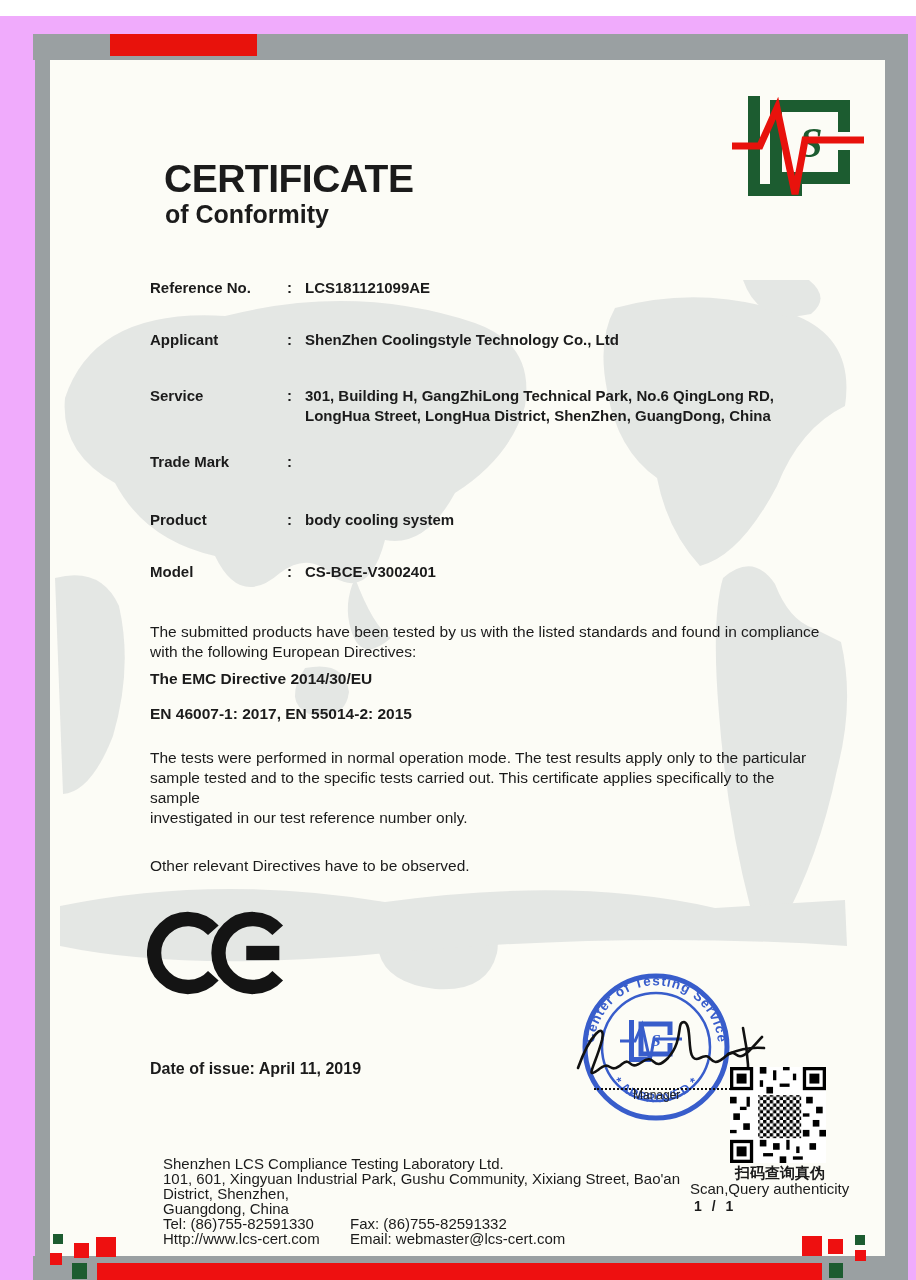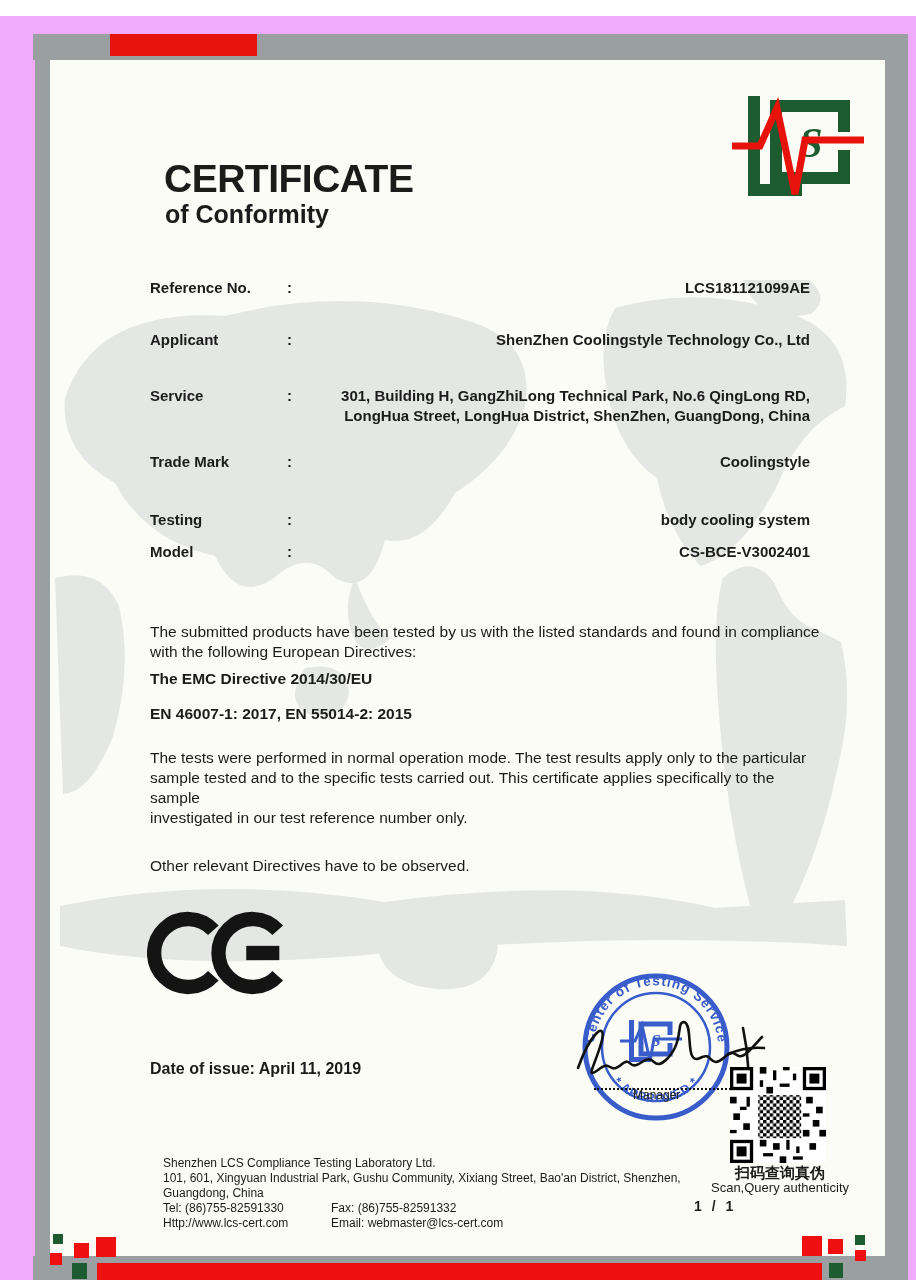--- a/index.html
+++ b/index.html
@@ -21,41 +21,41 @@
   
   .map{position:absolute;left:55px;top:262px;width:800px;height:745px;opacity:.55;}
   
   .title1{position:absolute;left:164px;top:141px;font-size:39px;font-weight:bold;letter-spacing:-.5px;}
   .title2{position:absolute;left:165px;top:184px;font-size:25px;font-weight:bold;}
   .logo{position:absolute;left:732px;top:76px;}
   
   .frow{position:absolute;left:150px;width:660px;display:flex;font-size:15px;font-weight:bold;line-height:20px;}
   .frow .lbl{width:137px;flex:none;}
   .frow .col{width:18px;flex:none;}
-  .frow .val{flex:1;white-space:pre-line;text-align:right;}
+  .frow .val{flex:1;white-space:pre-line;}
   
   .para{position:absolute;left:150px;width:672px;font-size:15.5px;line-height:20px;white-space:pre-line;}
   .para.bold{font-weight:bold;}
   
   .ce{position:absolute;left:147px;top:884px;}
   .date{position:absolute;left:150px;top:1044px;font-size:16px;font-weight:bold;}
   
   .stamp{position:absolute;left:576px;top:951px;opacity:.92;}
   .sig{position:absolute;left:560px;top:990px;}
   .dotline{position:absolute;left:594px;top:1072px;width:144px;border-top:2.5px dotted #111;}
   .manager{position:absolute;left:633px;top:1072px;font-size:12px;color:#222;}
   
   .qr{position:absolute;left:729px;top:1051px;}
   .qr-cn{position:absolute;left:700px;top:1148px;width:160px;text-align:center;font-size:15px;font-weight:bold;}
-  .qr-en{position:absolute;left:690px;top:1164px;width:180px;text-align:center;font-size:13px;}
+  .qr-en{position:absolute;left:690px;top:1164px;width:180px;font-size:15px;}
   .pagenum{position:absolute;left:694px;top:1182px;font-size:14px;font-weight:bold;letter-spacing:3px;}
   
-  .footer{position:absolute;left:163px;top:1140px;font-size:12px;line-height:15px;width:540px;}
+  .footer{position:absolute;left:163px;top:1140px;font-size:15px;line-height:15px;width:540px;}
   .footer .two{position:relative;}
-  .footer .two .c2{position:absolute;left:168px;top:0;}
+  .footer .two .c2{position:absolute;left:187px;top:0;}
 </style>
 </head>
 <body>
 
 <div class="canvas">
 
   <div class="page"></div>
   <div class="frame-top"></div>
   <div class="frame-left"></div>
   <div class="frame-right"></div>
@@ -102,28 +102,27 @@
   </div>
   <div class="frow" style="top:370px">
     <span class="lbl">Service</span>
     <span class="col">:</span>
     <span class="val">301, Building H, GangZhiLong Technical Park, No.6 QingLong RD,
 LongHua Street, LongHua District, ShenZhen, GuangDong, China</span>
   </div>
   <div class="frow" style="top:436px">
     <span class="lbl">Trade Mark</span>
     <span class="col">:</span>
-    <span class="val">Coolingstyle</span>
   </div>
   <div class="frow" style="top:494px">
-    <span class="lbl">Testing</span>
+    <span class="lbl">Product</span>
     <span class="col">:</span>
     <span class="val">body cooling system</span>
   </div>
-  <div class="frow" style="top:526px">
+  <div class="frow" style="top:546px">
     <span class="lbl">Model</span>
     <span class="col">:</span>
     <span class="val">CS-BCE-V3002401</span>
   </div>
 
   <div class="para" style="top:606px">The submitted products have been tested by us with the listed standards and found in compliance
 with the following European Directives:</div>
   <div class="para bold" style="top:653px">The EMC Directive 2014/30/EU</div>
   <div class="para bold" style="top:688px">EN 46007-1: 2017, EN 55014-2: 2015</div>
   <div class="para" style="top:732px">The tests were performed in normal operation mode. The test results apply only to the particular

